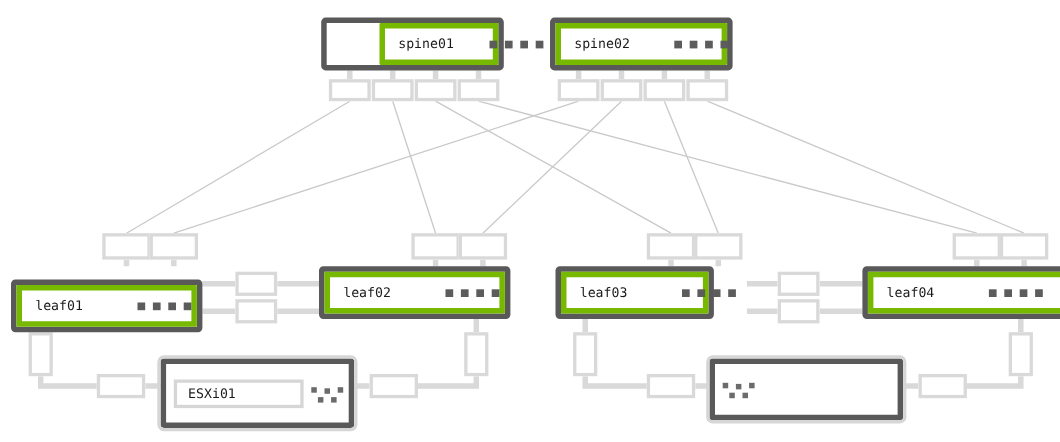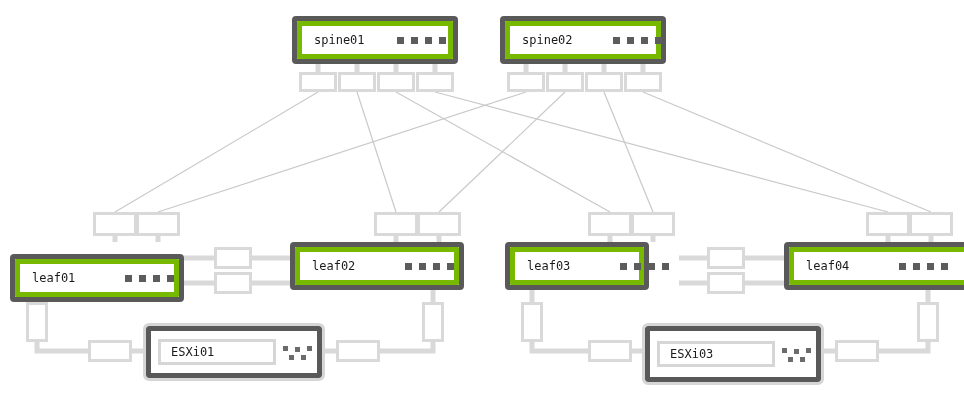--- a/index.html
+++ b/index.html
@@ -165,21 +165,21 @@
 
       <path d="M532,342 L532,351 L588,351"></path>
       <path d="M632,351 L645,351"></path>
 
       <path d="M928,342 L928,351 L879,351"></path>
       <path d="M835,351 L821,351"></path>
     </g>
   </svg>
 
   <div id="nodes">
-      <div class="device" style="left: 292px; top: 16px; width: 166px; height: 48px;">
+      <div class="device" style="left: 292px; top: 16px; width: 166px; height: 48px; padding-left: 48px;">
         <div class="green-frame">
           <span class="dev-label">spine01</span>
           <span class="dots" style="left: 95px;">
             <i></i>
             <i></i>
             <i></i>
             <i></i>
           </span>
         </div>
       </div>
@@ -257,38 +257,35 @@
       </div>
       <div class="port" style="left: 866px; top: 212px; width: 44px; height: 24px;"></div>
       <div class="port" style="left: 909px; top: 212px; width: 44px; height: 24px;"></div>
       <div class="port" style="left: 917px; top: 302px; width: 22px; height: 40px;"></div>
       <div class="port" style="left: 214px; top: 247px; width: 38px; height: 22px;"></div>
       <div class="port" style="left: 214px; top: 272px; width: 38px; height: 22px;"></div>
       <div class="port" style="left: 707px; top: 247px; width: 38px; height: 22px;"></div>
       <div class="port" style="left: 707px; top: 272px; width: 38px; height: 22px;"></div>
       <div class="port" style="left: 88px; top: 340px; width: 44px; height: 22px;"></div>
       <div class="port" style="left: 336px; top: 340px; width: 44px; height: 22px;"></div>
-      <div class="host" style="left: 146px; top: 326px; width: 176px; height: 52px;">
+      <div class="host" style="left: 146px; top: 326px; width: 176px; height: 63px;">
         <div class="host-label-box">
           <span class="host-label">ESXi01</span>
         </div>
         <div class="host-dots">
           <i style="left: 0px; top: 4px;"></i>
           <i style="left: 12px; top: 5px;"></i>
           <i style="left: 24px; top: 4px;"></i>
           <i style="left: 6px; top: 13px;"></i>
           <i style="left: 18px; top: 13px;"></i>
         </div>
       </div>
       <div class="port" style="left: 588px; top: 340px; width: 44px; height: 22px;"></div>
       <div class="port" style="left: 835px; top: 340px; width: 44px; height: 22px;"></div>
       <div class="host" style="left: 645px; top: 326px; width: 176px; height: 56px;">
-        <div class="host-label-box">
-          <span class="host-label">ESXi03</span>
-        </div>
         <div class="host-dots">
           <i style="left: 0px; top: 4px;"></i>
           <i style="left: 12px; top: 5px;"></i>
           <i style="left: 24px; top: 4px;"></i>
           <i style="left: 6px; top: 13px;"></i>
           <i style="left: 18px; top: 13px;"></i>
         </div>
       </div>
     </div>
 

